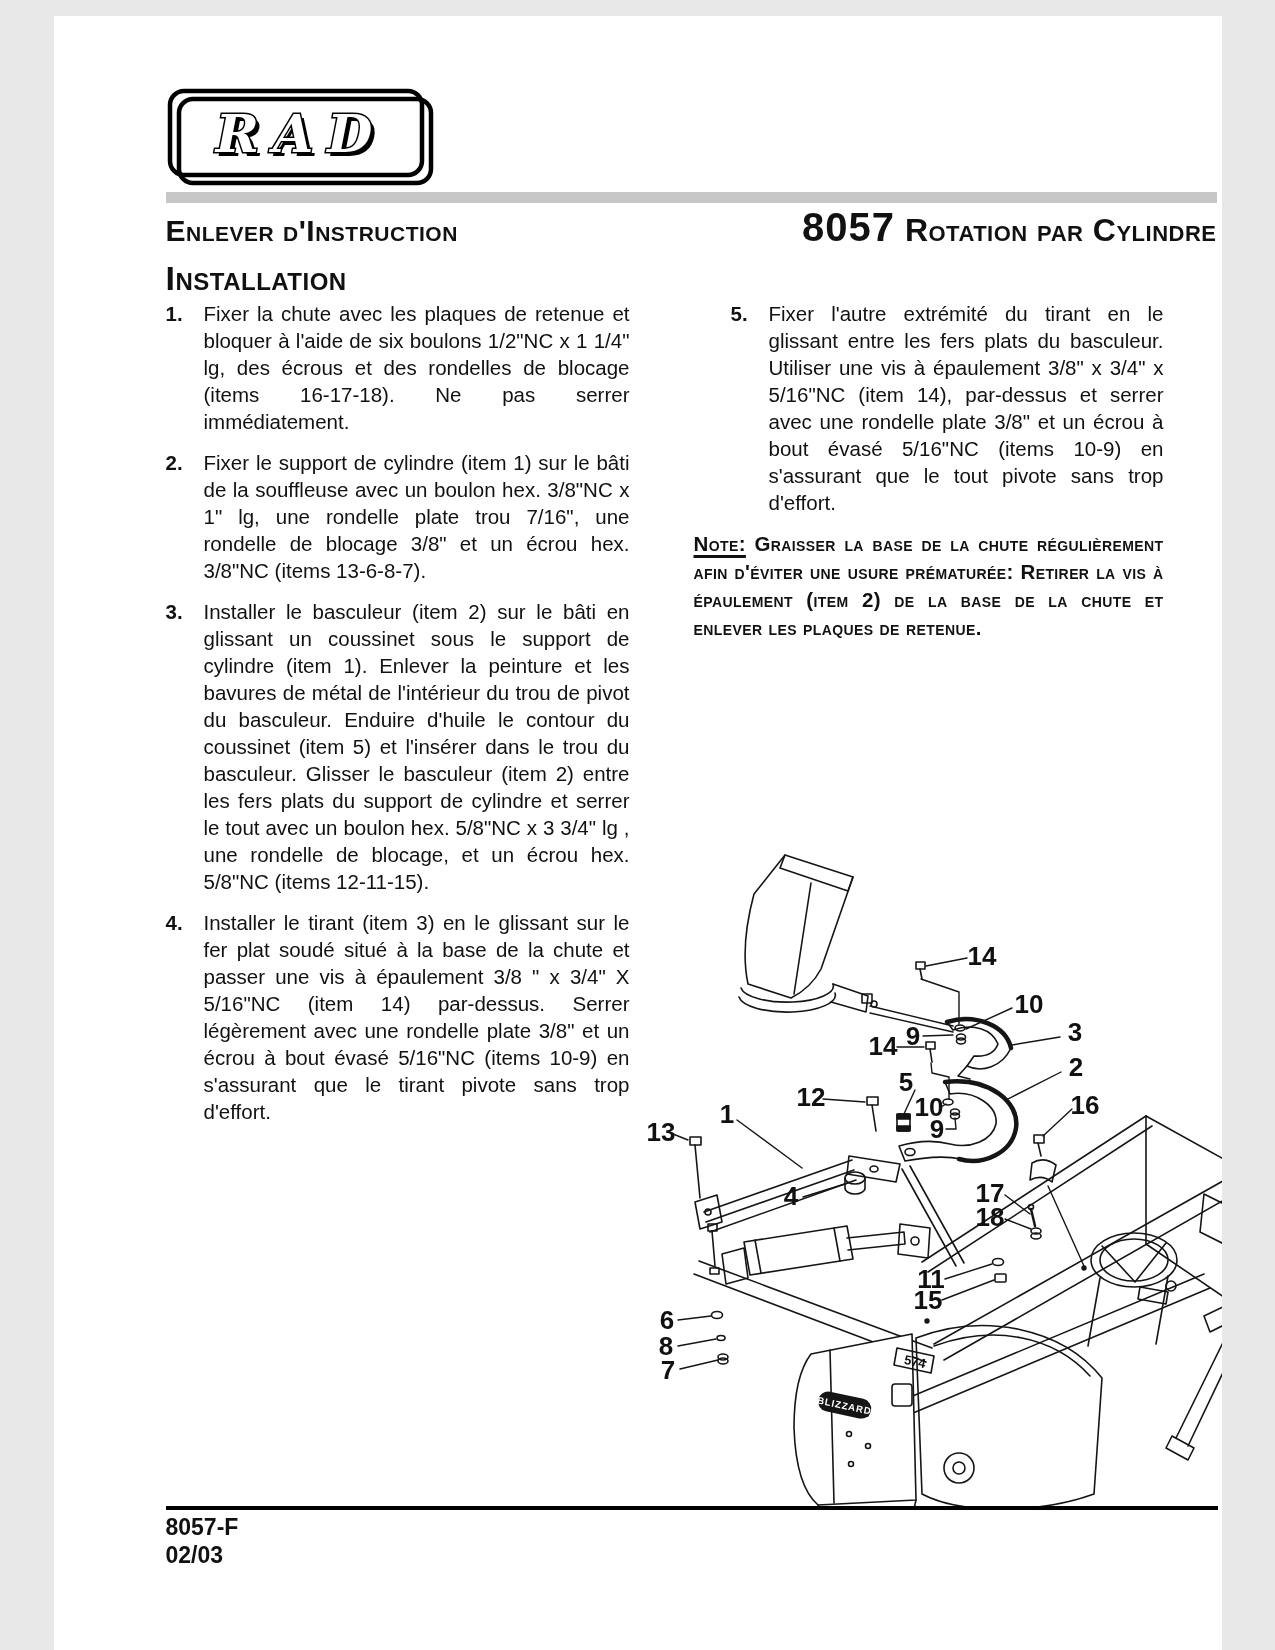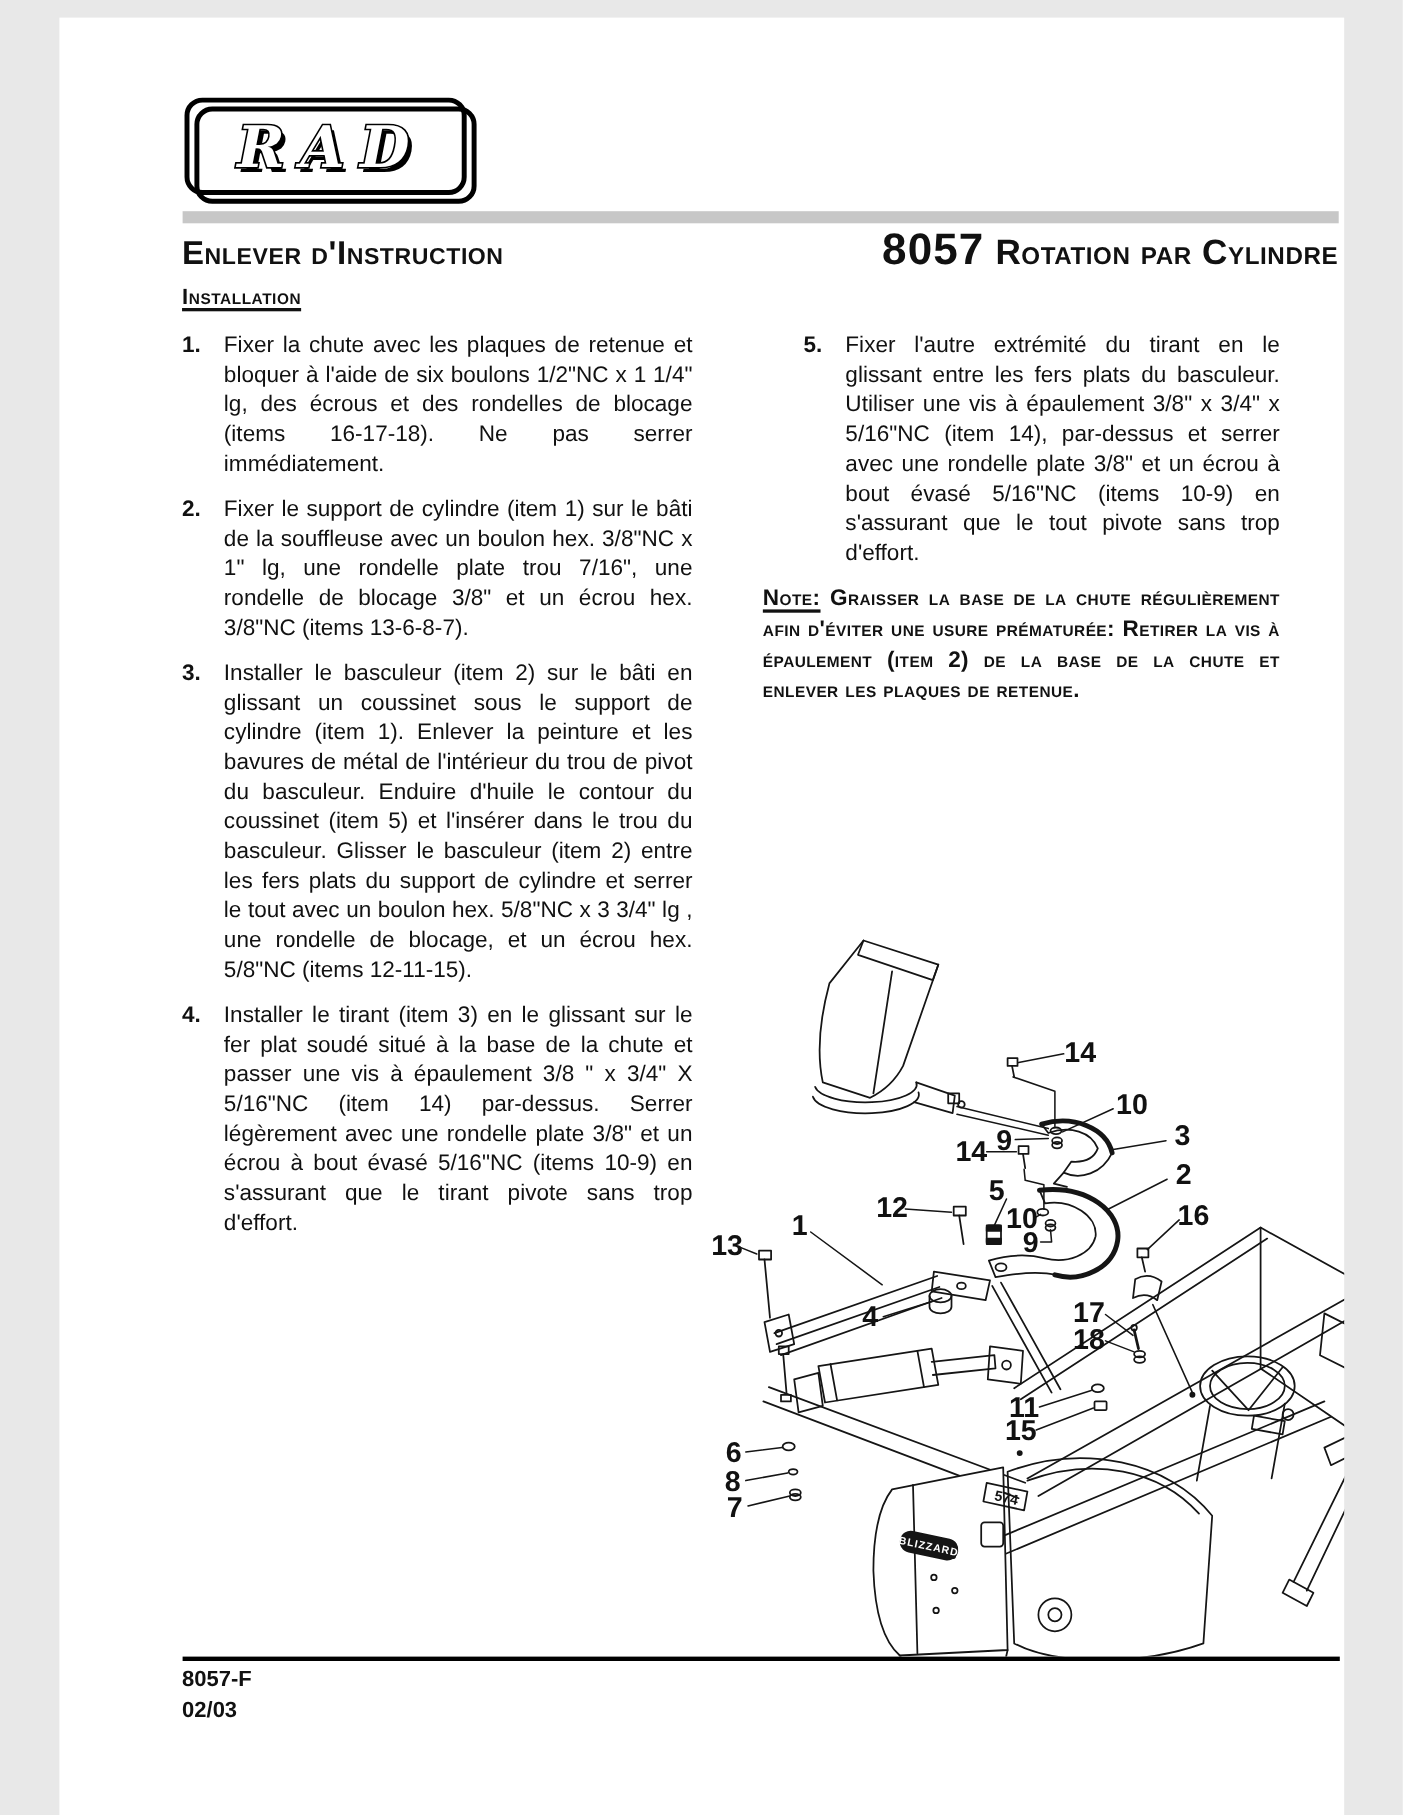--- a/index.html
+++ b/index.html
@@ -17,40 +17,40 @@
   }
   .title-left{
     font-size:30px;font-weight:bold;font-variant:small-caps;letter-spacing:.5px;
   }
   .title-right{font-weight:bold;white-space:nowrap;}
   .title-right .num{font-size:40px;letter-spacing:1px;}
   .title-right .name{font-size:32px;font-variant:small-caps;margin-left:10px;letter-spacing:.5px;}
   
   .section-heading{
     position:absolute;left:112px;top:243px;
-    font-size:20px;font-weight:bold;font-variant:small-caps;letter-spacing:.5px;
-    text-decoration:underline;text-decoration-thickness:3px;text-underline-offset:4px;
+    font-size:34px;font-weight:bold;font-variant:small-caps;letter-spacing:.5px;
+    text-decoration-thickness:3px;text-underline-offset:4px;
   }
   
   .col{position:absolute;top:284px;font-size:20.5px;line-height:27px;text-align:justify;}
   .col-left{left:112px;width:464px;}
   .col-right{left:640px;width:470px;}
   .item{position:relative;padding-left:38px;margin:0 0 14px 0;}
   .item .num{position:absolute;left:0;top:0;font-weight:bold;}
   .col-right .item{margin-left:37px;}
   .note{
     margin-top:10px;font-weight:bold;font-variant:small-caps;
     letter-spacing:.4px;line-height:28px;
   }
   .note .note-label{text-decoration:underline;text-decoration-thickness:2.5px;text-underline-offset:4px;}
   
   .diagram{position:absolute;left:540px;top:775px;width:735px;height:715px;}
   
   .footer-rule{position:absolute;left:112px;top:1490px;width:1052px;height:3.5px;background:#000;}
-  .footer-text{position:absolute;left:112px;top:1497px;font-size:20px;font-weight:bold;line-height:28px;}
+  .footer-text{position:absolute;left:112px;top:1497px;font-size:23px;font-weight:bold;line-height:28px;}
 </style>
 </head>
 <body>
 
 <div class="page">
 
   <div class="logo-box">
     <svg width="272" height="102" viewBox="0 0 272 102">
       <rect x="4" y="3" width="252" height="84" rx="14" fill="none" stroke="#000" stroke-width="4.5"></rect>
       <rect x="13" y="11" width="252" height="84" rx="14" fill="none" stroke="#000" stroke-width="4.5"></rect>

